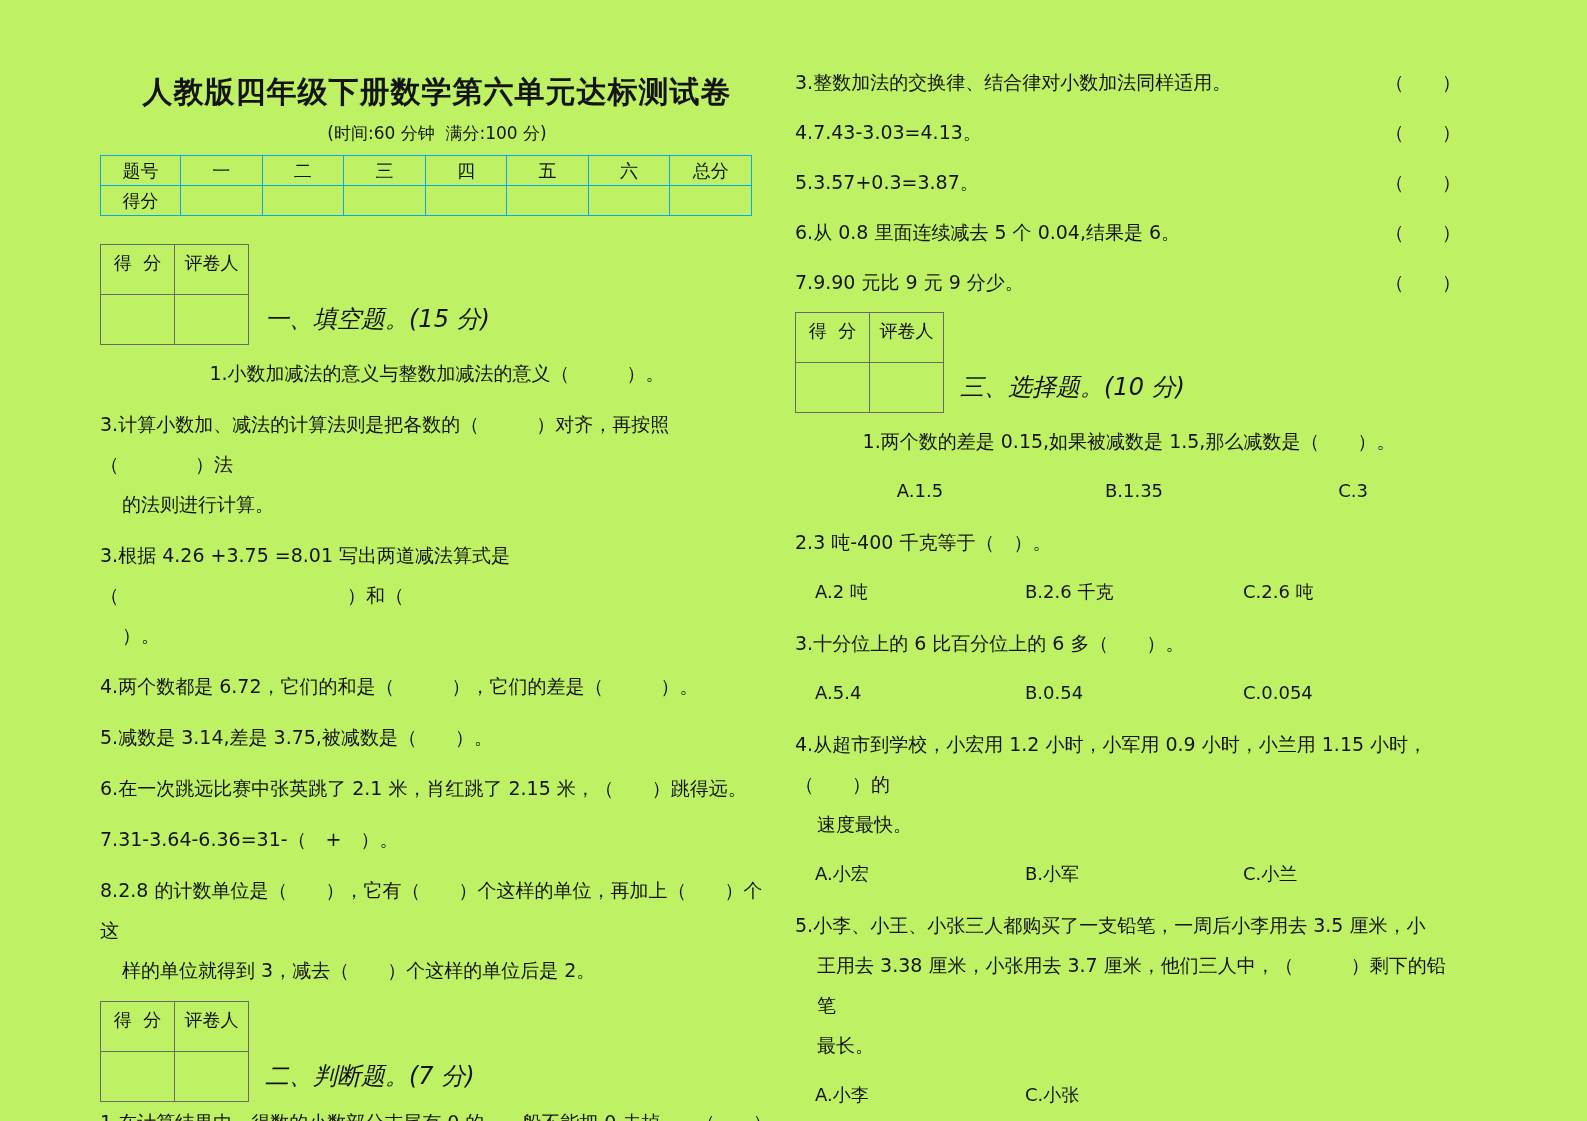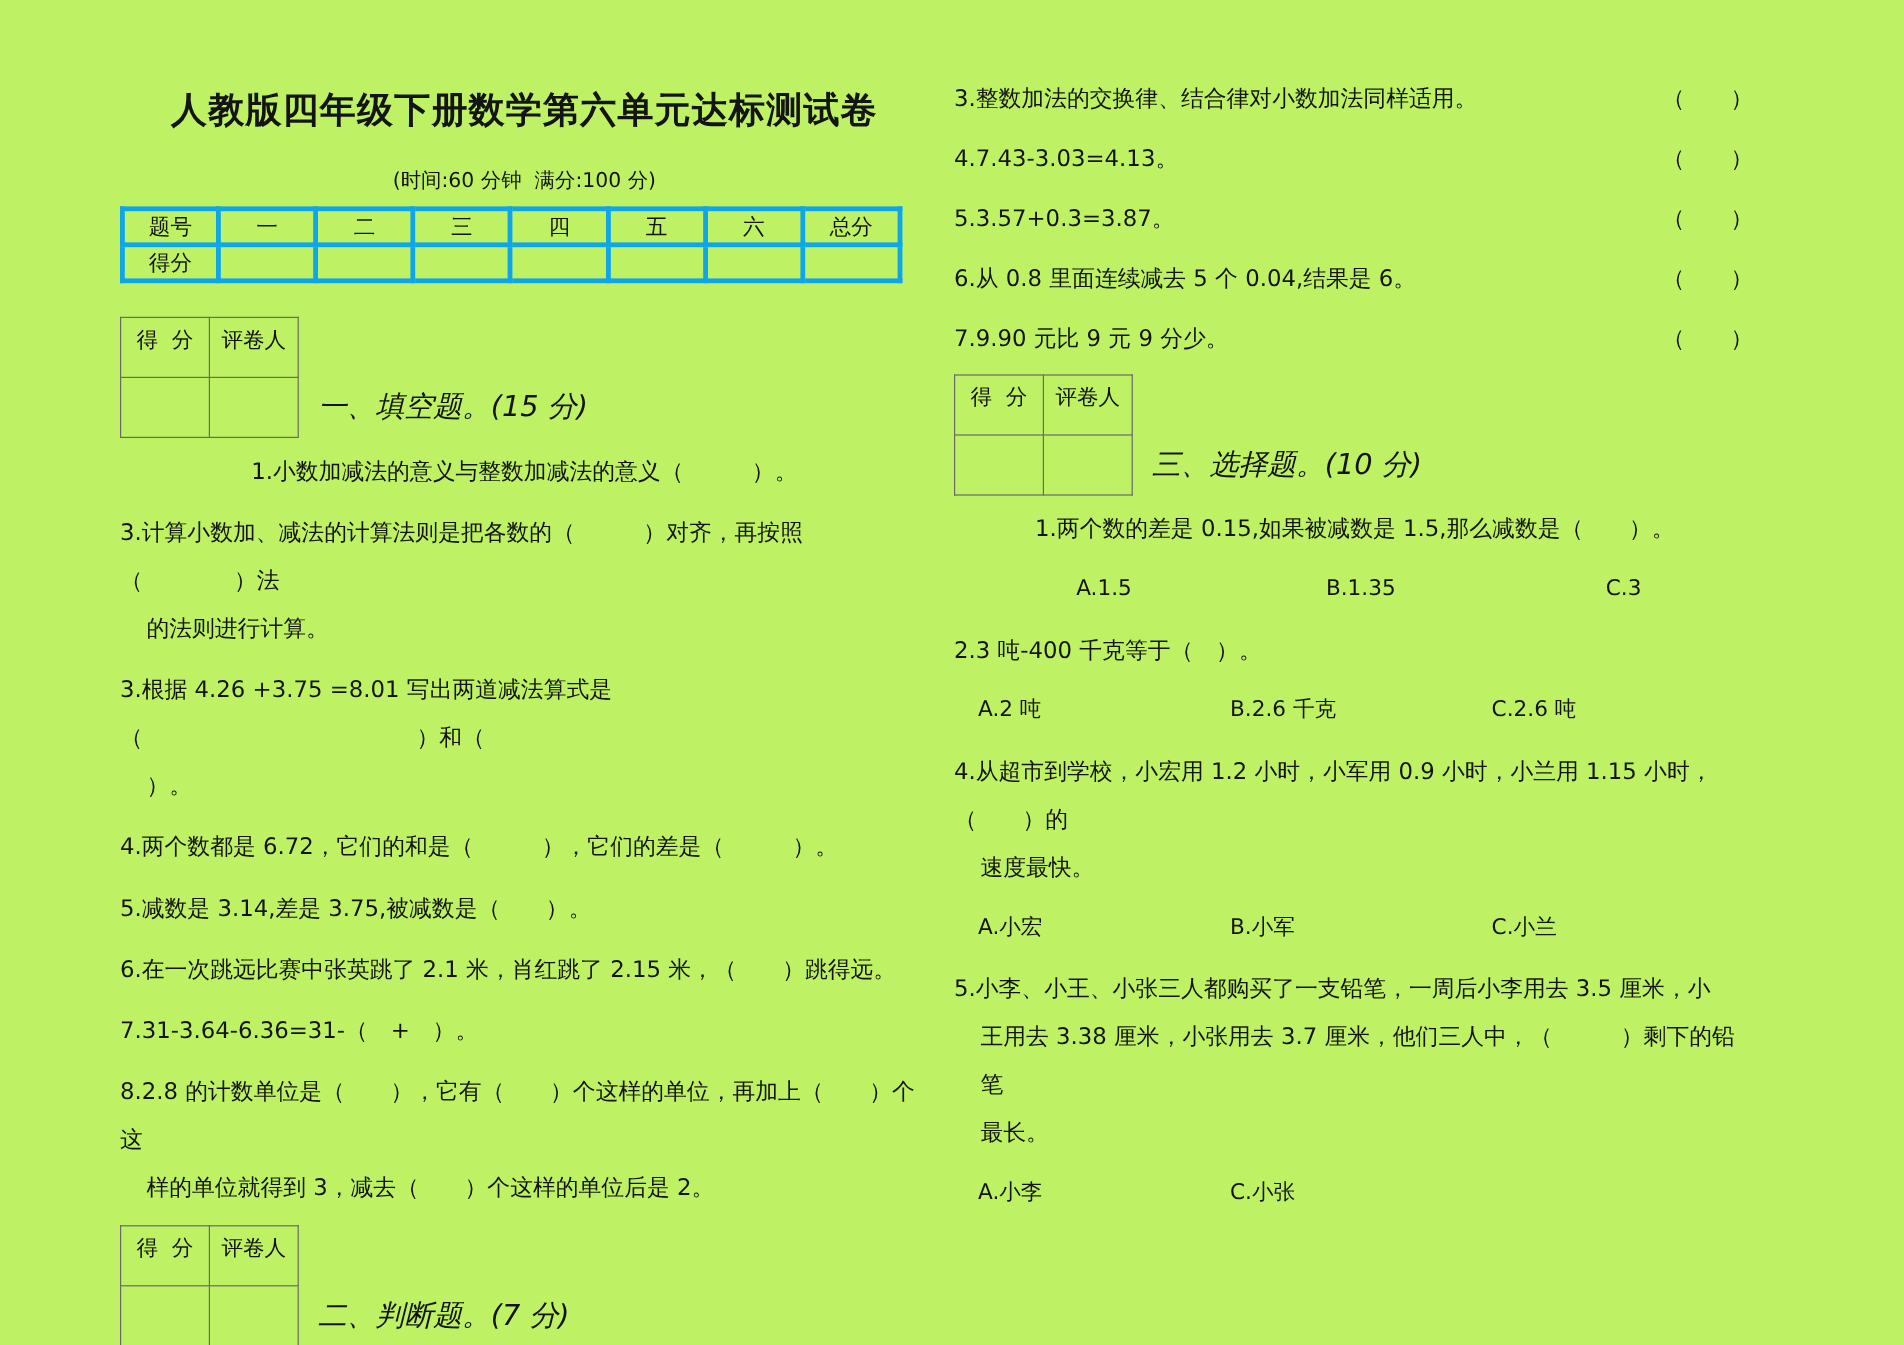--- a/index.html
+++ b/index.html
@@ -14,28 +14,28 @@
   .page { position:absolute; left:0; top:0; width:1587px; height:1121px; background:#bef264; }
 
   .col-left  { position:absolute; left:100px; top:72px;  width:674px; }
   .col-right { position:absolute; left:795px; top:62px;  width:668px; }
 
   .title {
     text-align:center; font-size:30px; font-weight:bold;
     letter-spacing:1px; white-space:pre-wrap;
   }
   .subtitle {
-    text-align:center; font-size:17px; margin-top:26px; white-space:pre-wrap;
+    text-align:center; font-size:17px; margin-top:9px; white-space:pre-wrap;
   }
 
   table.summary {
     width:652px; border-collapse:collapse; margin-top:10px; table-layout:fixed;
   }
   table.summary td {
-    border:4px solid #0ea5e9; height:30px; text-align:center;
+    border:1px solid #0ea5e9; height:30px; text-align:center;
     font-size:18px; white-space:pre-wrap;
   }
   table.summary td.first { width:80px; }
 
   .scorebox-row { display:flex; align-items:flex-end; }
   table.scorebox { border-collapse:collapse; width:149px; flex:0 0 149px; }
   table.scorebox td {
     border:1px solid #6a6a6a; width:74px; height:50px;
     font-size:18px; text-align:center; vertical-align:middle; white-space:pre-wrap;
   }
@@ -218,20 +218,28 @@
 
     <div class="qblock">
       <div class="line">2.3 吨-400 千克等于（　）。</div>
       <div class="opts">
         <span>A.2 吨</span>
         <span>B.2.6 千克</span>
         <span>C.2.6 吨</span>
       </div>
     </div>
 
+    <div class="qblock">
+      <div class="line">3.十分位上的 6 比百分位上的 6 多（　　）。</div>
+      <div class="opts">
+        <span>A.5.4</span>
+        <span>B.0.54</span>
+        <span>C.0.054</span>
+      </div>
+    </div>
 
     <div class="qblock">
       <div class="line">4.从超市到学校，小宏用 1.2 小时，小军用 0.9 小时，小兰用 1.15 小时，（　　）的</div>
       <div class="line cont">速度最快。</div>
       <div class="opts">
         <span>A.小宏</span>
         <span>B.小军</span>
         <span>C.小兰</span>
       </div>
     </div>

